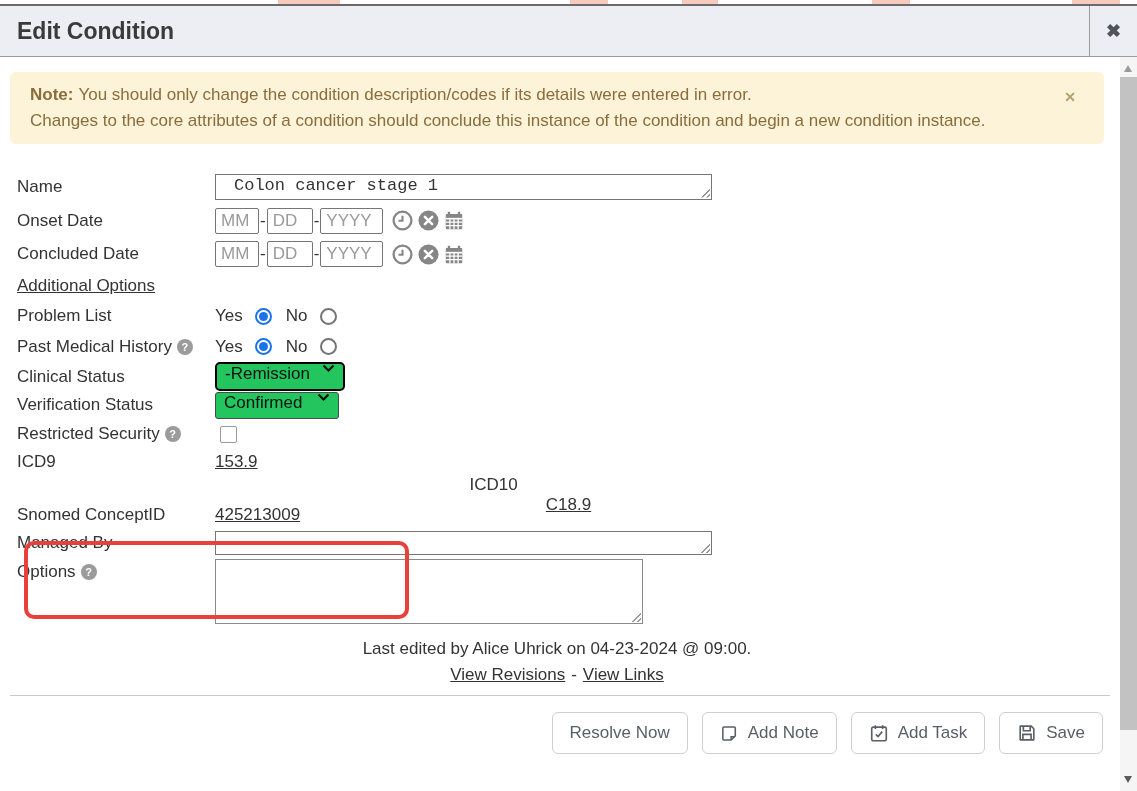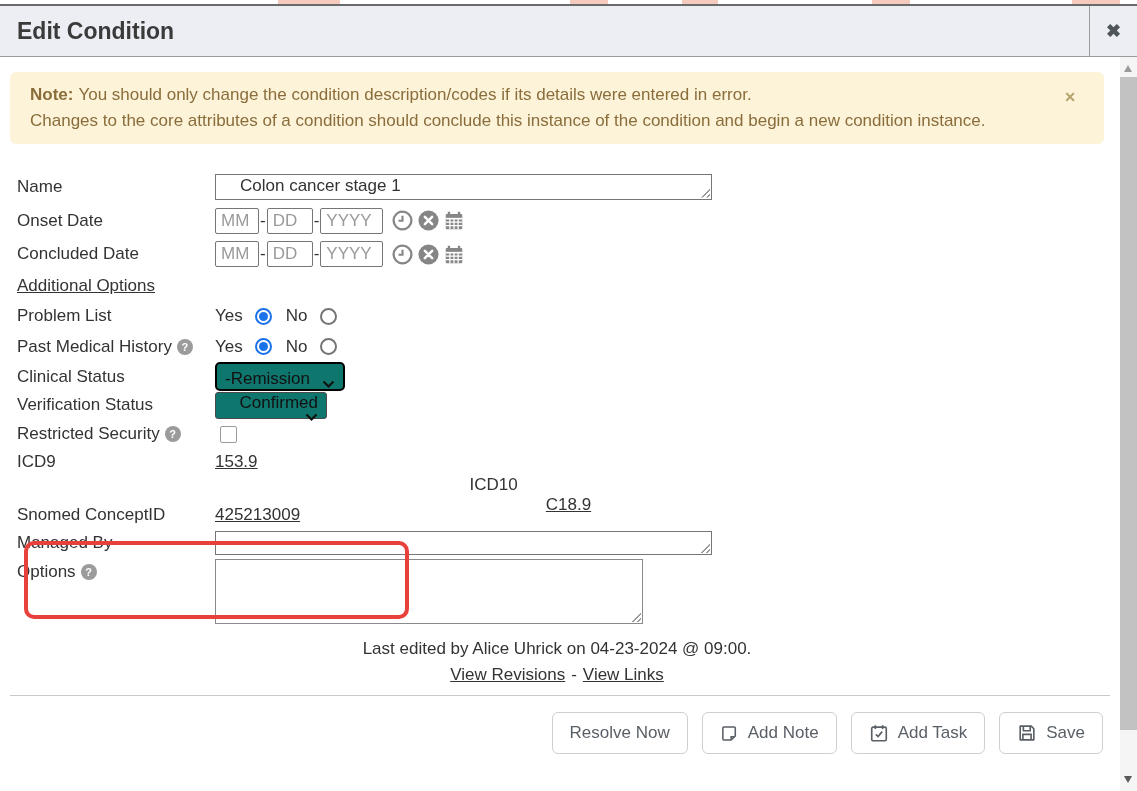--- a/index.html
+++ b/index.html
@@ -32,23 +32,23 @@
   .banner .t1{margin-left:5px;}
   .banner-x{position:absolute;top:12px;right:28px;font-size:14px;font-weight:bold;
     color:#b3a06b;cursor:pointer;}
   
   .form{margin:25px 0 0 17px;position:relative;}
   .row{display:flex;align-items:center;}
   .lbl{width:198px;flex:none;display:flex;align-items:center;gap:5px;color:#333;}
   .ctl{display:flex;align-items:center;}
   .ta-wrap{position:relative;display:inline-block;line-height:0;}
   textarea.ta{
-    font-family:Liberation Sans, sans-serif;font-size:17px;color:#333;
+    font-family:Liberation Mono, monospace;font-size:17px;color:#333;
     border:1px solid #767676;box-sizing:border-box;resize:none;
-    padding:1px 24px;overflow:hidden;background:#fff;border-radius:0;
+    padding:1px 18px;overflow:hidden;background:#fff;border-radius:0;
   }
   .grip{position:absolute;right:2px;bottom:2px;width:11px;height:11px;pointer-events:none;
     background:repeating-linear-gradient(-45deg,transparent 0 2px,#999 2px 3.5px);
     clip-path:polygon(100% 0,100% 100%,0 100%);}
   .din{
     font-family:"Liberation Sans",sans-serif;font-size:17px;color:#333;
     border:1px solid #767676;border-radius:2px;box-sizing:border-box;height:26px;
     padding:1px 5px;background:#fff;
   }
   .din::placeholder{color:#9a9a9a;opacity:1;}
@@ -56,21 +56,21 @@
   .dicons{display:flex;align-items:center;gap:3px;margin-left:8px;}
   .dicon{display:flex;cursor:pointer;}
   .link{color:#333;text-decoration:underline;cursor:pointer;}
   .yn{color:#333;}
   .radio{width:17px;height:17px;border-radius:50%;box-sizing:border-box;position:relative;cursor:pointer;flex:none;}
   .radio.on{border:2px solid #1a73e8;}
   .radio.on::after{content:"";position:absolute;inset:2px;border-radius:50%;background:#1a73e8;}
   .radio.off{border:2px solid #757575;}
   .select{
     height:27px;box-sizing:border-box;border:1px solid #4a4a4a;border-radius:3px;
-    display:flex;align-items:flex-end;padding:0 8px;background:#0f766e;cursor:pointer;color:#111;
+    display:flex;align-items:flex-start;padding:0 8px;background:#22c55e;cursor:pointer;color:#111;
   }
   .select.focused{border:2px solid #000;border-radius:5px;height:29px;}
   .select .chev{margin-left:auto;display:flex;}
   .checkbox{width:15px;height:15px;border:1px solid #9a9a9a;border-radius:2px;background:#fff;
     margin-left:5px;cursor:pointer;flex:none;}
   .help{width:16px;height:16px;border-radius:50%;background:#9b9b9b;color:#fff;
     font-size:11px;font-weight:bold;display:flex;align-items:center;justify-content:center;flex:none;}
   .center-line{width:1094px;margin-left:10px;height:26px;display:flex;align-items:center;
     justify-content:center;gap:6px;}
   .divider{margin:7px 10px 0 10px;border:none;border-top:1px solid #c9c9c9;height:0;}
@@ -235,21 +235,21 @@
                 <path d="M1.5 1.5l5 5 5-5" fill="none" stroke="#111" stroke-width="2.2"></path>
               </svg>
             </span>
         </div>
       </div>
     </div>
 
     <div class="row" style="height:28px;">
       <div class="lbl">Verification Status</div>
       <div class="ctl">
-        <div class="select" style="width:112px;flex-direction:column;">
+        <div class="select" style="width:124px;">
           <span>Confirmed</span>
           <span class="chev">
               <svg width="13" height="9" viewBox="0 0 13 9">
                 <path d="M1.5 1.5l5 5 5-5" fill="none" stroke="#111" stroke-width="2.2"></path>
               </svg>
             </span>
         </div>
       </div>
     </div>
 

